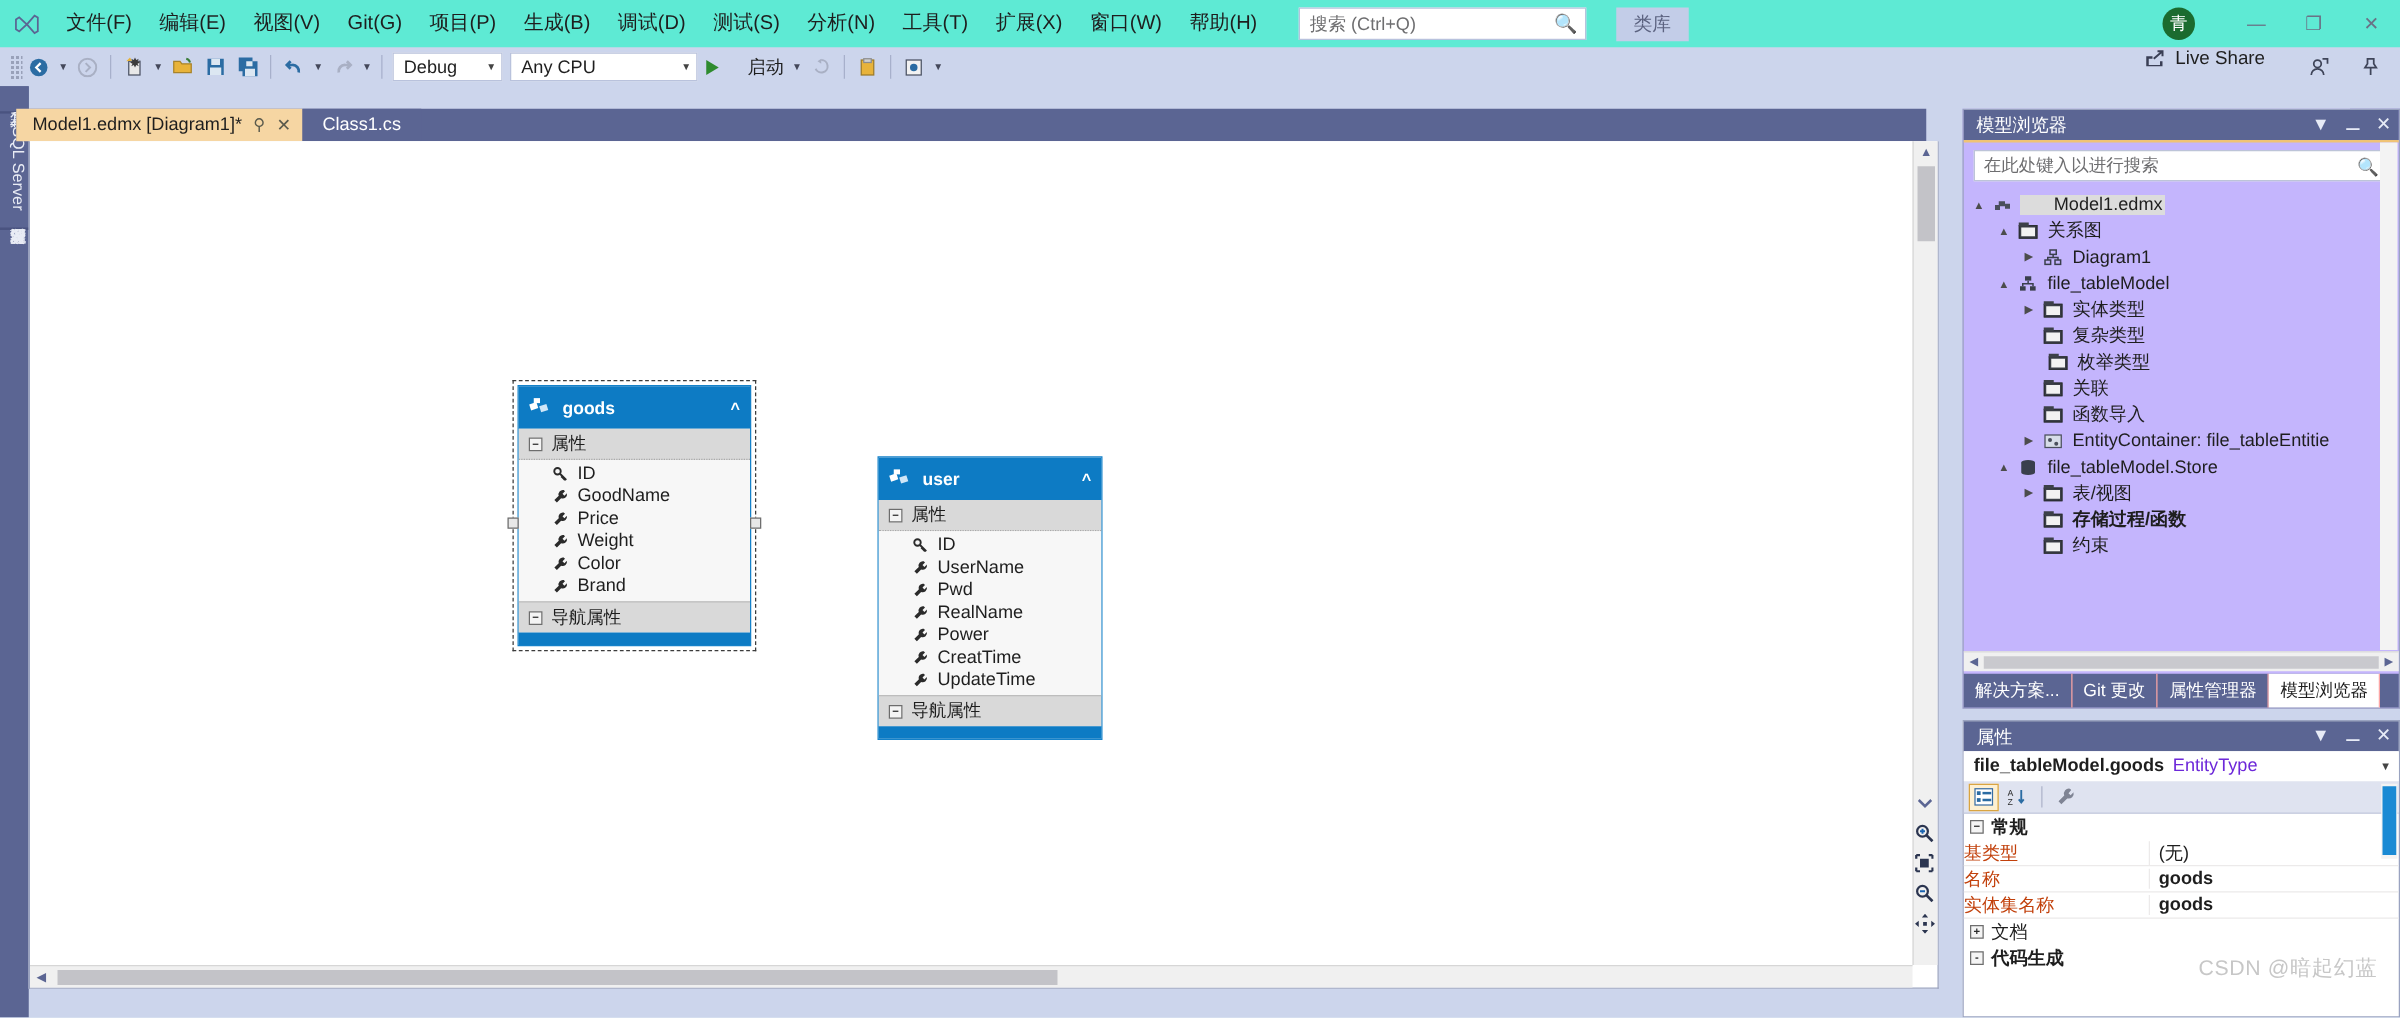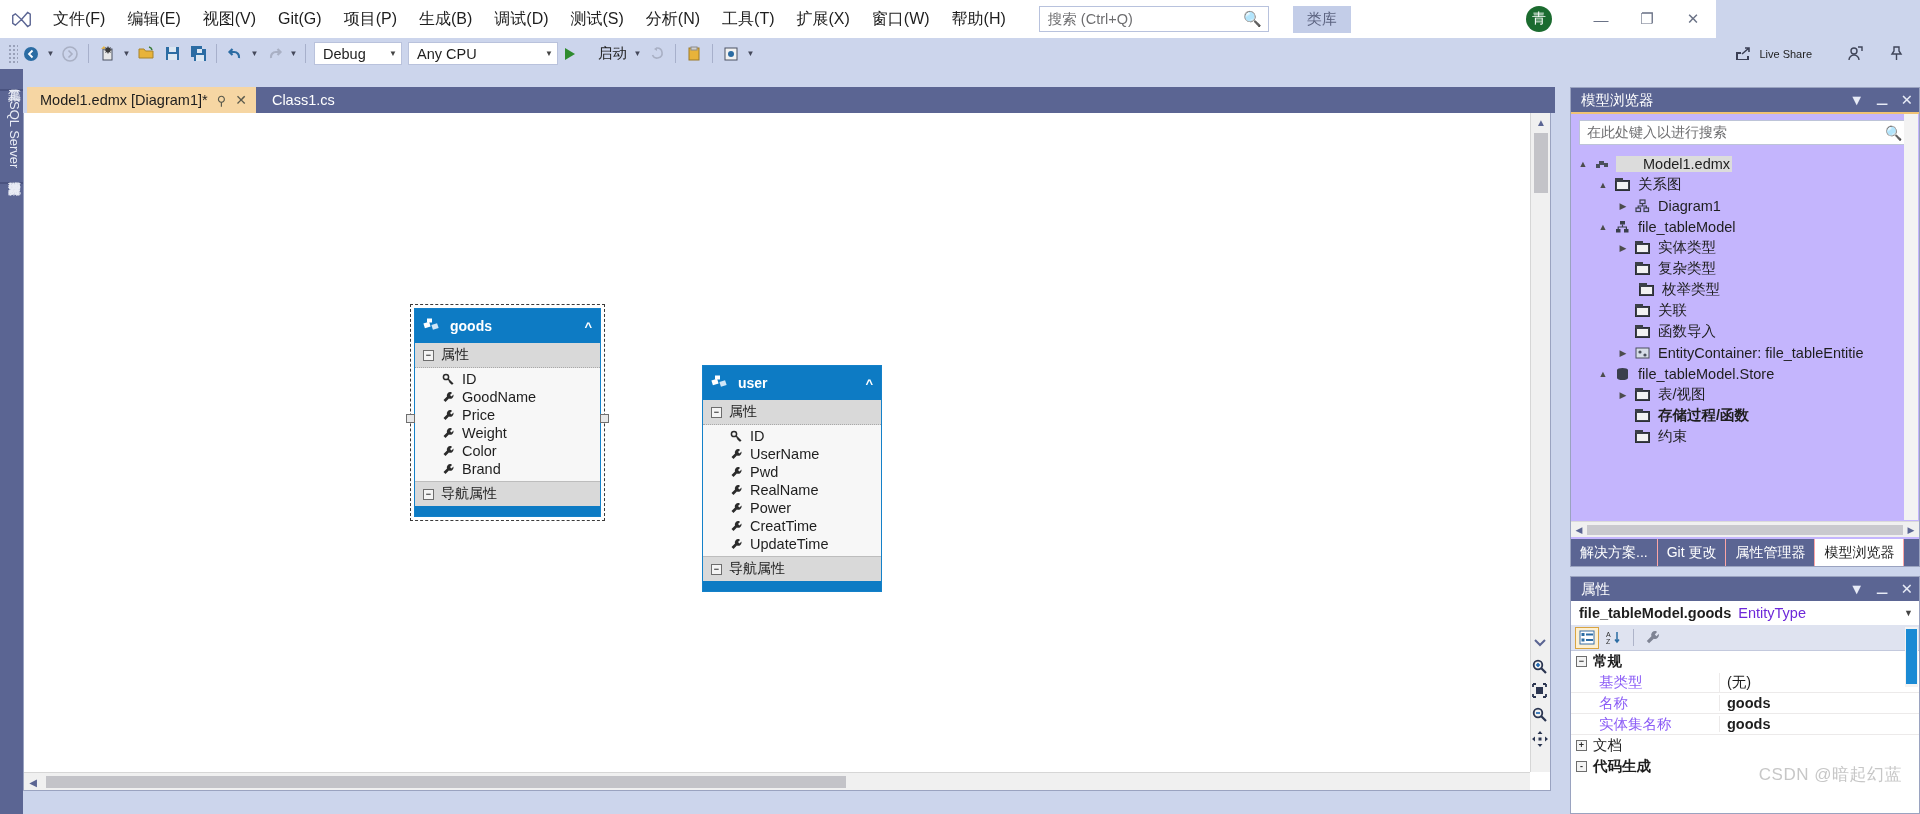--- a/index.html
+++ b/index.html
@@ -7,22 +7,22 @@
     width: 1920px; height: 814px;
     overflow: hidden;
     font-family: "Liberation Sans", "DejaVu Sans", sans-serif;
     background: #ccd5ec;
     -webkit-font-smoothing: antialiased;
   }
   .app { position: relative; width: 1920px; height: 814px; background: #ccd5ec; }
 
   
   .menubar {
-    position: absolute; left: 0; top: 0; width: 1716px; height: 38px;
-    background: #ffffff; display: flex; align-items: center;
+    position: absolute; left: 0; top: 0; width: 1920px; height: 38px;
+    background: #5eead4; display: flex; align-items: center;
   }
   .vs-logo { width: 42px; height: 38px; display:flex; align-items:center; justify-content:center; }
   .vs-logo svg { display:block; }
   .menu-item {
     font-size: 16px; color: #1e1e1e; padding: 4px 11px; cursor: default;
     white-space: nowrap; line-height: 20px;
   }
   .search-box {
     margin-left: 22px; width: 230px; height: 26px; background: #fff;
     border: 1px solid #b8c2dd; display: flex; align-items: center;
@@ -67,42 +67,42 @@
     display: flex; align-items: center; padding: 0 4px 0 8px;
     font-size: 14.5px; color: #1e1e1e; margin: 0 3px;
   }
   .tb-combo .cb-caret { margin-left: auto; font-size: 8px; color: #444; padding-left: 10px; }
   .tb-run { display: flex; align-items: center; gap: 23px; padding: 0 4px; height: 24px; }
   .tb-run .tri { width: 0; height: 0; border-left: 10px solid #2e8b2e;
     border-top: 6.5px solid transparent; border-bottom: 6.5px solid transparent; }
   .tb-run .lbl { font-size: 14.5px; color: #1e1e1e; }
   .live-share {
     position: absolute; right: 108px; top: 38px; height: 31px;
-    display: flex; align-items: center; gap: 7px; font-size: 11px; color: #1e1e1e;
+    display: flex; align-items: flex-start; gap: 7px; font-size: 15px; color: #1e1e1e;
   }
   .ls-extra { position: absolute; right: 56px; top: 38px; height: 31px;
     display:flex; align-items:center; color:#3f4559; font-size:16px; }
   .ls-pin { position: absolute; right: 16px; top: 38px; height: 31px;
     display:flex; align-items:center; color:#3f4559; font-size:16px; }
 
   
   .leftdock {
     position: absolute; left: 0; top: 69px; width: 23px; height: 745px;
     background: #5b6593;
   }
   .vtab {
     width: 23px; background: #5b6593; color: #e9ecf5;
     font-size: 13px; writing-mode: vertical-rl;
     padding: 10px 0; text-align: left; letter-spacing: 0px;
     border-bottom: 2px solid #4a5380;
   }
 
   
   .tabstrip {
-    position: absolute; left: 27px; top: 87px; width: 1528px; height: 26px;
+    position: absolute; left: 13px; top: 87px; width: 1528px; height: 26px;
     background: #5b6593; display: flex; align-items: flex-end;
   }
   .doctab {
     height: 26px; display: flex; align-items: center; padding: 0 9px 0 13px;
     font-size: 14.5px; gap: 9px; white-space: nowrap;
   }
   .doctab.active { background: #f6d6a3; color: #1e1e1e; }
   .doctab.inactive { background: #5b6593; color: #ffffff; padding: 0 16px; }
   .doctab .pin { font-size: 13px; color: #5a5a4c; }
   .doctab .x { font-size: 14px; color: #5a5a4c; }
@@ -212,21 +212,21 @@
   .prop-obj .caret { margin-left: auto; font-size: 9px; color: #444; }
   .prop-tools { height: 26px; background: #dfe3f0; display: flex; align-items: center;
     gap: 3px; padding-left: 4px; border-bottom: 1px solid #c3c9dd; }
   .pt-btn { width: 24px; height: 22px; display:flex; align-items:center; justify-content:center; }
   .pt-btn.on { background: #fdf0d2; border: 1px solid #d9a441; }
   .pt-sep { width:1px; height:17px; background:#aeb4c9; margin:0 4px; }
   .prop-group { display:flex; align-items:center; gap:6px; height:21px; padding-left:5px;
     font-size:14.5px; font-weight:bold; color:#1e1e1e; }
   .prop-row { display: flex; height: 21px; align-items: center; font-size: 14.5px;
     border-bottom: 1px solid #eceaea; }
-  .prop-row .k { width: 148px; padding-left: 28px; color: #8b5cf6; }
+  .prop-row .k { width: 148px; color: #c2410c; }
   .prop-row .v { flex: 1; padding-left: 7px; color: #1e1e1e; border-left: 1px solid #eceaea; }
   .prop-row .v.b { font-weight: bold; }
   .prop-vscroll { position:absolute; right:1px; top:50px; width:13px; height:60px; background:#f3f3f3; }
   .prop-vthumb { position:absolute; right:2px; top:52px; width:11px; height:55px; background:#1a8ad4; }
   .watermark { position: absolute; right: 18px; bottom: 28px; font-size: 17px;
     color: #c7c7c7; letter-spacing: .5px; }
 </style>
 </head>
 <body>
 

